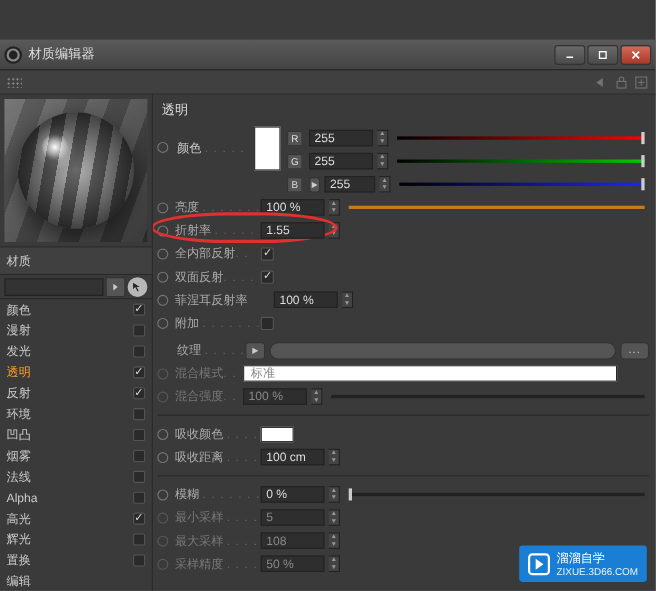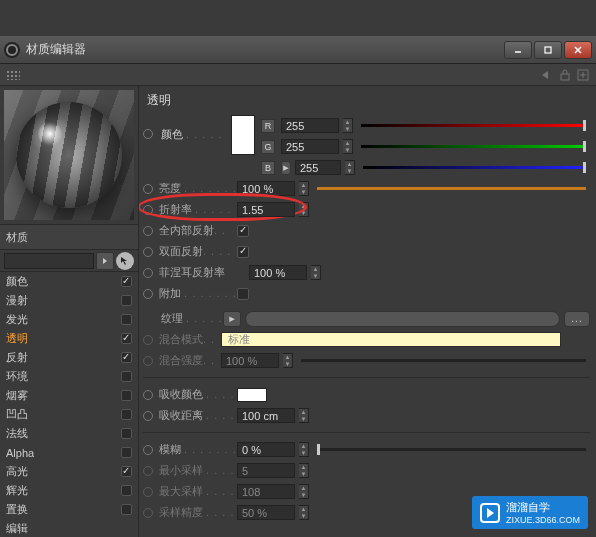--- a/index.html
+++ b/index.html
@@ -57,21 +57,21 @@
 .slider-track.green { background: linear-gradient(to right, #000, #0c0); }
 .slider-track.blue { background: linear-gradient(to right, #000, #22f); }
 .slider-track.orange { background: #c87a1a; }
 .slider-handle { position: absolute; right: 0; top: -4px; width: 3px; height: 11px; background: #ccc; }
 .slider-handle.left { right: auto; left: 0; }
 .inline-chk { width: 12px; height: 12px; background: #2a2a2a; border: 1px solid #555; border-radius: 2px; position: relative; }
 .inline-chk.on::after { content: "✓"; position: absolute; left: 1px; top: -2px; color: #ddd; font-size: 10px; }
 .arrow-btn { width: 18px; height: 16px; background: #555; border: 1px solid #333; border-radius: 3px; display: flex; align-items: center; justify-content: center; color: #ccc; }
 .long-field { flex: 1; height: 16px; background: #555; border: 1px solid #333; border-radius: 8px; }
 .dots-btn { width: 26px; height: 16px; background: #555; border: 1px solid #333; border-radius: 4px; display: flex; align-items: center; justify-content: center; color: #ccc; font-size: 10px; letter-spacing: 1px; }
-.dd-field { width: 340px; height: 15px; background: #fef9c3; border: 1px solid #2a2a2a; color: #888; display: flex; align-items: center; padding: 0 6px; }
+.dd-field { width: 340px; height: 15px; background: #ffffff; border: 1px solid #2a2a2a; color: #888; display: flex; align-items: center; padding: 0 6px; }
 .sep { height: 1px; background: #2a2a2a; margin: 6px 0; }
 .redcircle { position: absolute; border: 3px solid #e03030; border-radius: 50%/60%; pointer-events: none; }
 
 .watermark { position: absolute; right: 8px; bottom: 8px; background: #1a7fd4; color: #fff; padding: 4px 8px; border-radius: 3px; display: flex; align-items: center; gap: 6px; font-size: 13px; }
 .watermark .wm-sub { font-size: 9px; opacity: 0.9; display: block; }
 .wm-icon { width: 20px; height: 20px; border: 2px solid #fff; border-radius: 4px; display: flex; align-items: center; justify-content: center; }
 .wm-icon::after { content: ""; width: 0; height: 0; border-left: 7px solid #fff; border-top: 5px solid transparent; border-bottom: 5px solid transparent; margin-left: 2px; }
 </style>
 </head>
 <body>
@@ -165,25 +165,25 @@
         </div>
         <div class="channel-row">
           <span class="channel-label">反射</span>
           <div class="chk on"></div>
         </div>
         <div class="channel-row">
           <span class="channel-label">环境</span>
           <div class="chk"></div>
         </div>
         <div class="channel-row">
+          <span class="channel-label">凹凸</span>
+          <div class="chk"></div>
+        </div>
+        <div class="channel-row">
           <span class="channel-label">烟雾</span>
-          <div class="chk"></div>
-        </div>
-        <div class="channel-row">
-          <span class="channel-label">凹凸</span>
           <div class="chk"></div>
         </div>
         <div class="channel-row">
           <span class="channel-label">法线</span>
           <div class="chk"></div>
         </div>
         <div class="channel-row">
           <span class="channel-label">Alpha</span>
           <div class="chk"></div>
         </div>

